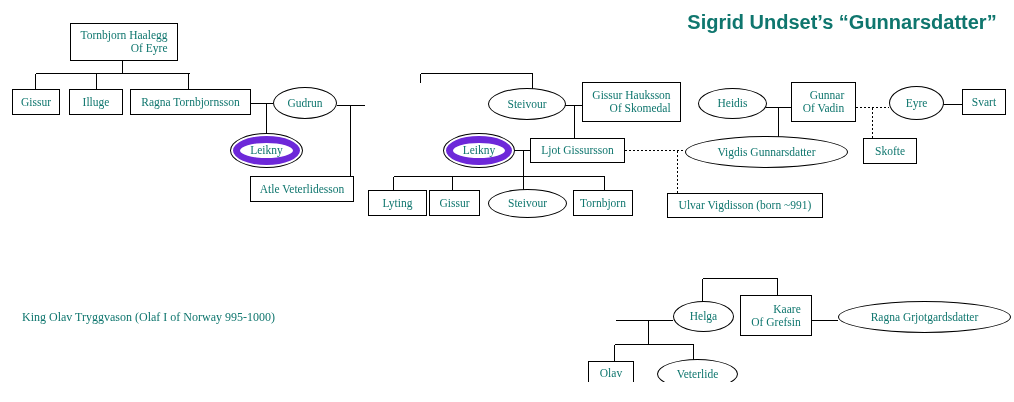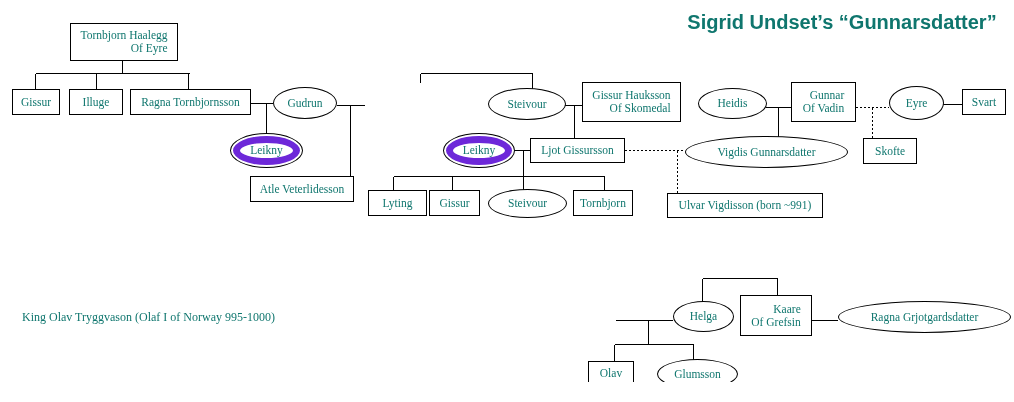--- a/index.html
+++ b/index.html
@@ -118,15 +118,15 @@
   <div class="node box" style="left:962px;top:89px;width:44px;height:26px">Svart</div>
   <div class="node box" style="left:863px;top:138px;width:54px;height:26px">Skofte</div>
   <div class="node ellipse" style="left:685px;top:136px;width:163px;height:32px">Vigdis Gunnarsdatter</div>
   <div class="node box" style="left:667px;top:193px;width:156px;height:25px">Ulvar Vigdisson (born ~991)</div>
 
   <div class="node ellipse" style="left:673px;top:301px;width:61px;height:31px">Helga</div>
   <div class="node box" style="left:740px;top:295px;width:72px;height:41px">Kaare
 Of Grefsin</div>
   <div class="node ellipse" style="left:838px;top:301px;width:173px;height:32px">Ragna Grjotgardsdatter</div>
   <div class="node box" style="left:588px;top:361px;width:46px;height:25px">Olav</div>
-  <div class="node ellipse" style="left:657px;top:359px;width:81px;height:30px">Glumsson</div>
+  <div class="node ellipse" style="left:657px;top:359px;width:81px;height:30px">Veterlide</div>
 
 </div>
 
 </body></html>

